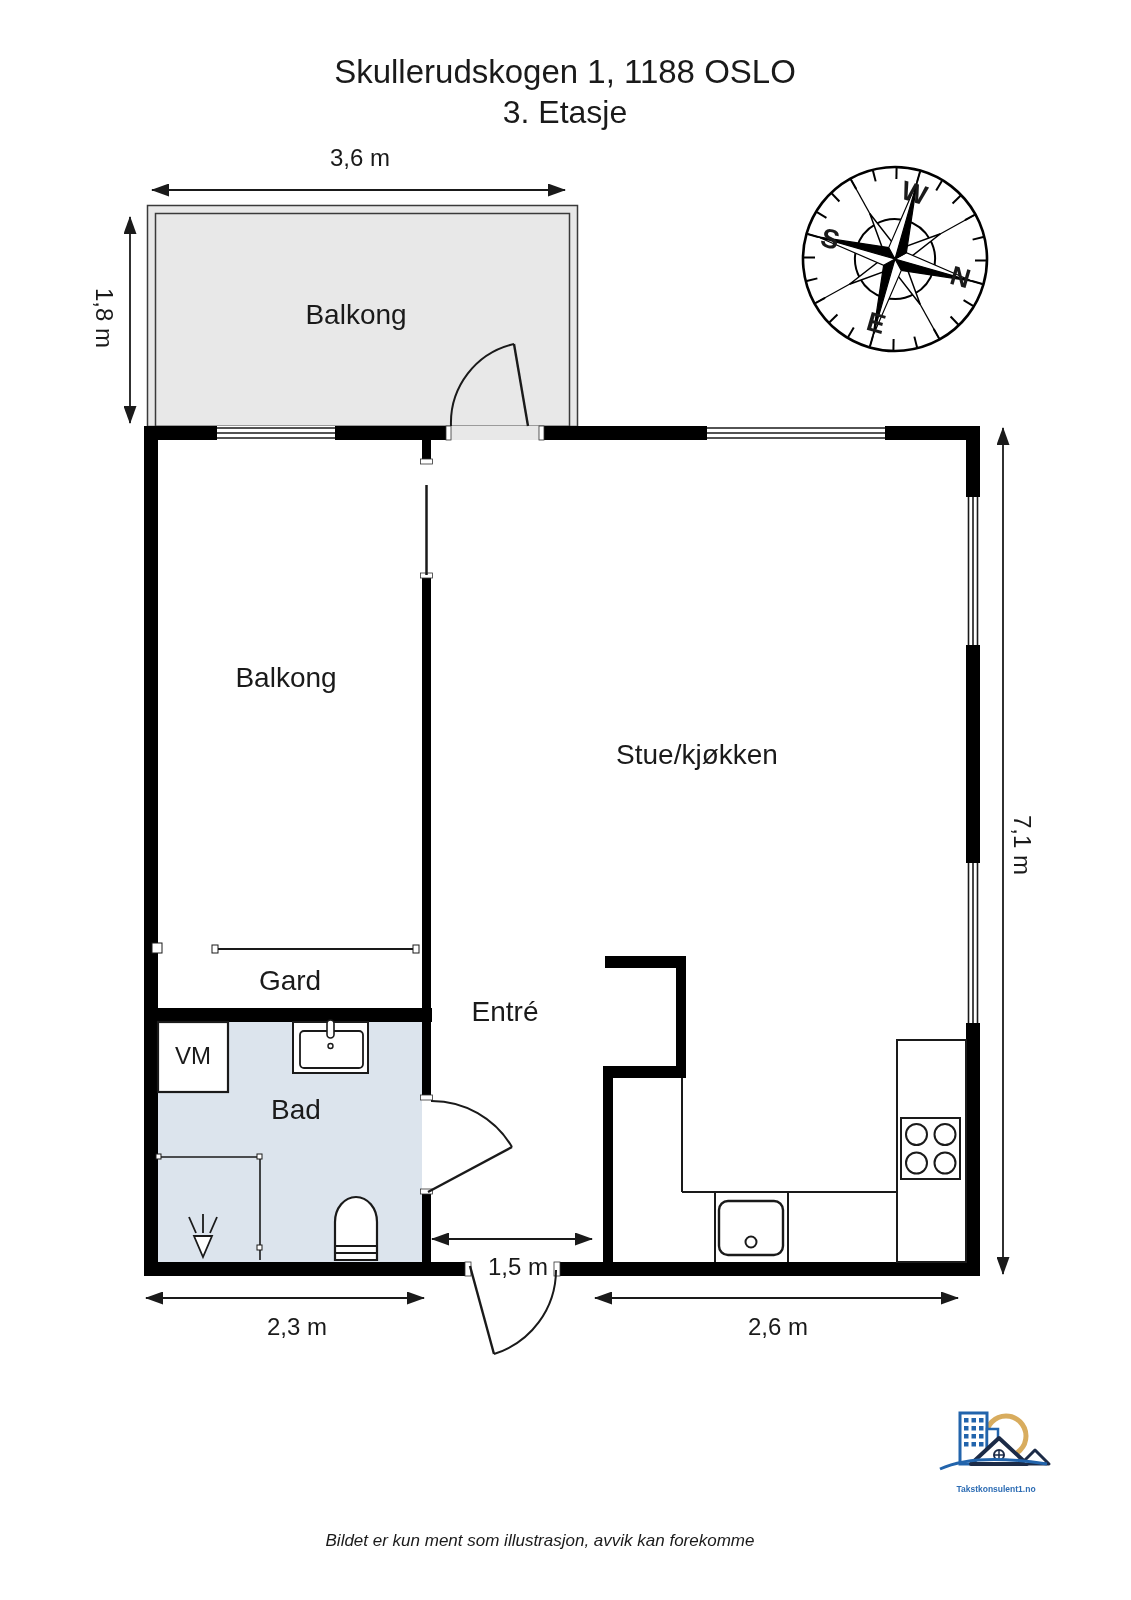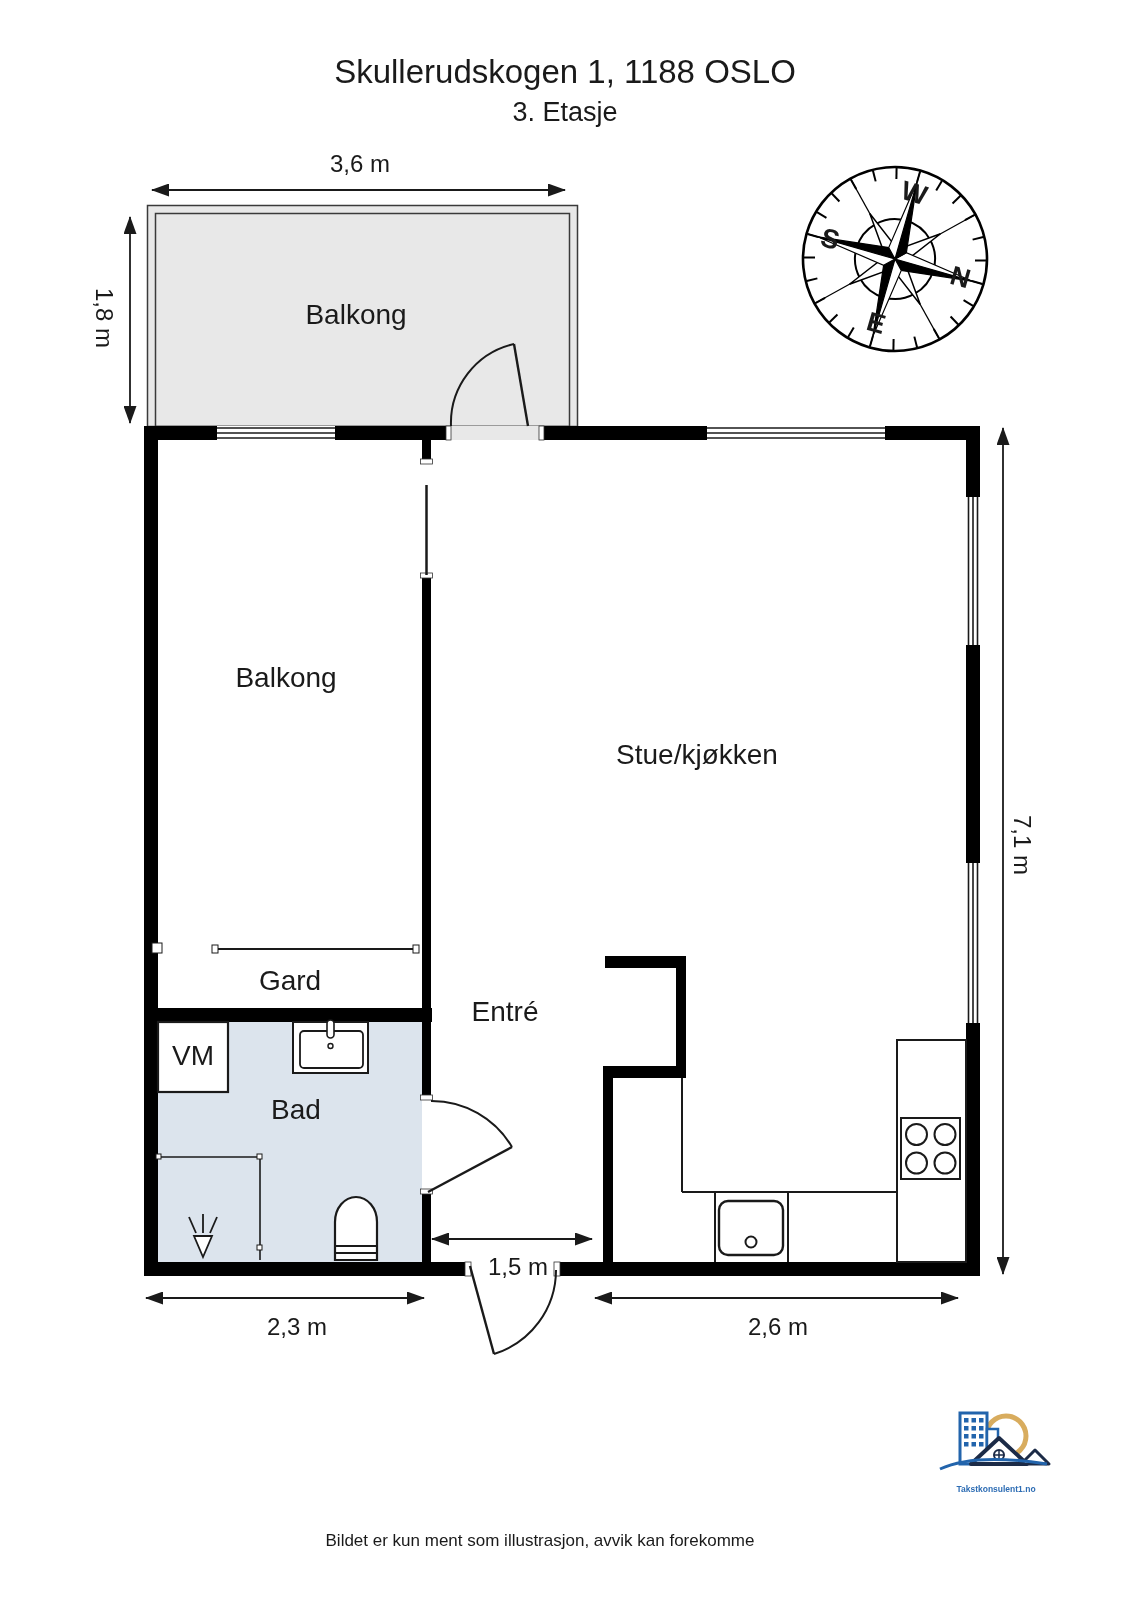--- a/index.html
+++ b/index.html
@@ -2,27 +2,27 @@
 <html><head>
 <meta charset="utf-8">
 <style>
   html,body{margin:0;padding:0;background:#fff;}
   #canvas{position:relative;width:1097px;height:1600px;background:#ffffff;overflow:hidden;
           font-family:"Liberation Sans", sans-serif;color:#1a1a1a;}
   #plan-svg{position:absolute;left:0;top:0;}
   .lbl{position:absolute;transform:translate(-50%,-50%);font-size:28px;line-height:1.1;
        white-space:nowrap;color:#1a1a1a;}
   .title{font-size:33px;}
-  .subtitle{font-size:27px;}
+  .subtitle{font-size:32px;}
   .dim{font-size:24px;}
   .rot90{transform:translate(-50%,-50%) rotate(90deg);}
-  .vm{font-size:28px;text-align:center;}
+  .vm{font-size:24px;text-align:center;}
   .compass-letter{font-weight:bold;font-size:27px;transform:translate(-50%,-50%) rotate(16deg);}
   .logo-text{font-size:8.5px;font-weight:bold;color:#2e6db4;margin-top:12px;}
-  .disclaimer{font-size:17px;}
+  .disclaimer{font-size:17px;font-style:italic;}
 </style>
 </head>
 <body>
 
 <div id="canvas">
 
 <svg id="plan-svg" width="1131" height="1600" viewBox="0 0 1131 1600">
   <defs>
     <marker id="arr" viewBox="0 0 18 13" markerWidth="18" markerHeight="13" refX="17" refY="6.5" orient="auto-start-reverse" markerUnits="userSpaceOnUse">
       <path d="M0,0 L18,6.5 L0,13 Z" fill="#1a1a1a"></path>
@@ -257,21 +257,21 @@
 <div class="lbl subtitle" style="left:565px;top:113px">3. Etasje</div>
 
 <div class="lbl" style="left:356px;top:315px">Balkong</div>
 <div class="lbl" style="left:286px;top:678px">Balkong</div>
 <div class="lbl" style="left:697px;top:755px">Stue/kjøkken</div>
 <div class="lbl" style="left:290px;top:981px">Gard</div>
 <div class="lbl vm" style="left:193px;top:1056px">VM</div>
 <div class="lbl" style="left:296px;top:1110px">Bad</div>
 <div class="lbl" style="left:505px;top:1012px">Entré</div>
 
-<div class="lbl dim" style="left:360px;top:164px">3,6 m</div>
+<div class="lbl dim" style="left:360px;top:158px">3,6 m</div>
 <div class="lbl dim rot90" style="left:104px;top:318px">1,8 m</div>
 <div class="lbl dim rot90" style="left:1022px;top:845px">7,1 m</div>
 <div class="lbl dim" style="left:518px;top:1267px">1,5 m</div>
 <div class="lbl dim" style="left:297px;top:1327px">2,3 m</div>
 <div class="lbl dim" style="left:778px;top:1327px">2,6 m</div>
 
 <div class="lbl compass-letter" style="left:960px;top:278px">N</div>
 <div class="lbl compass-letter" style="left:876px;top:324px">E</div>
 <div class="lbl compass-letter" style="left:830px;top:240px">S</div>
 <div class="lbl compass-letter" style="left:914px;top:194px">W</div>

